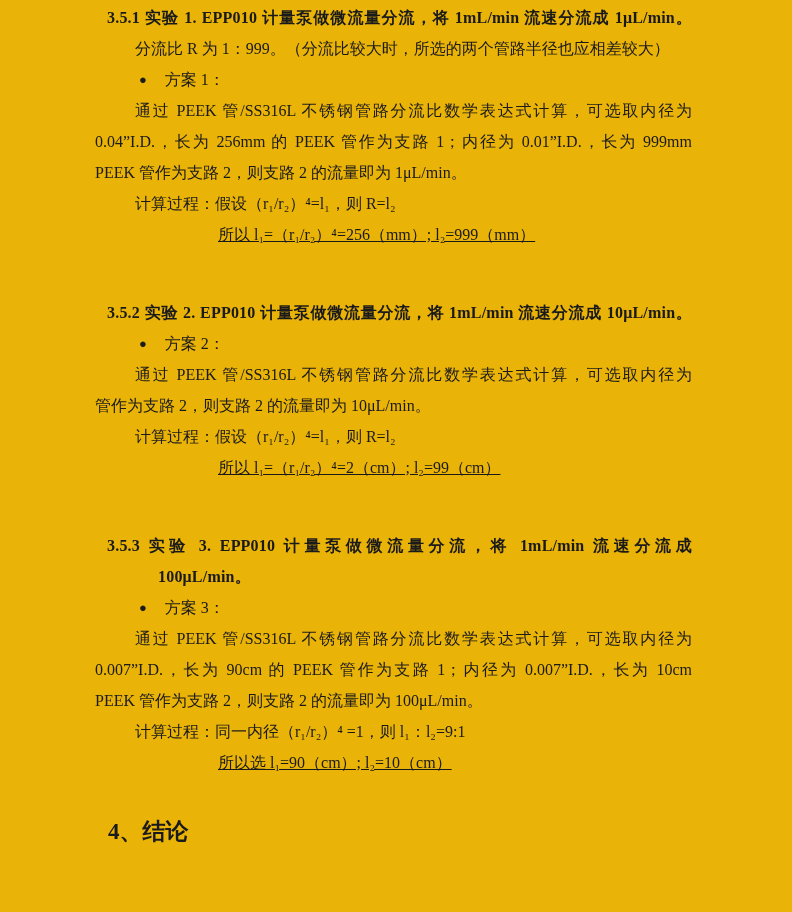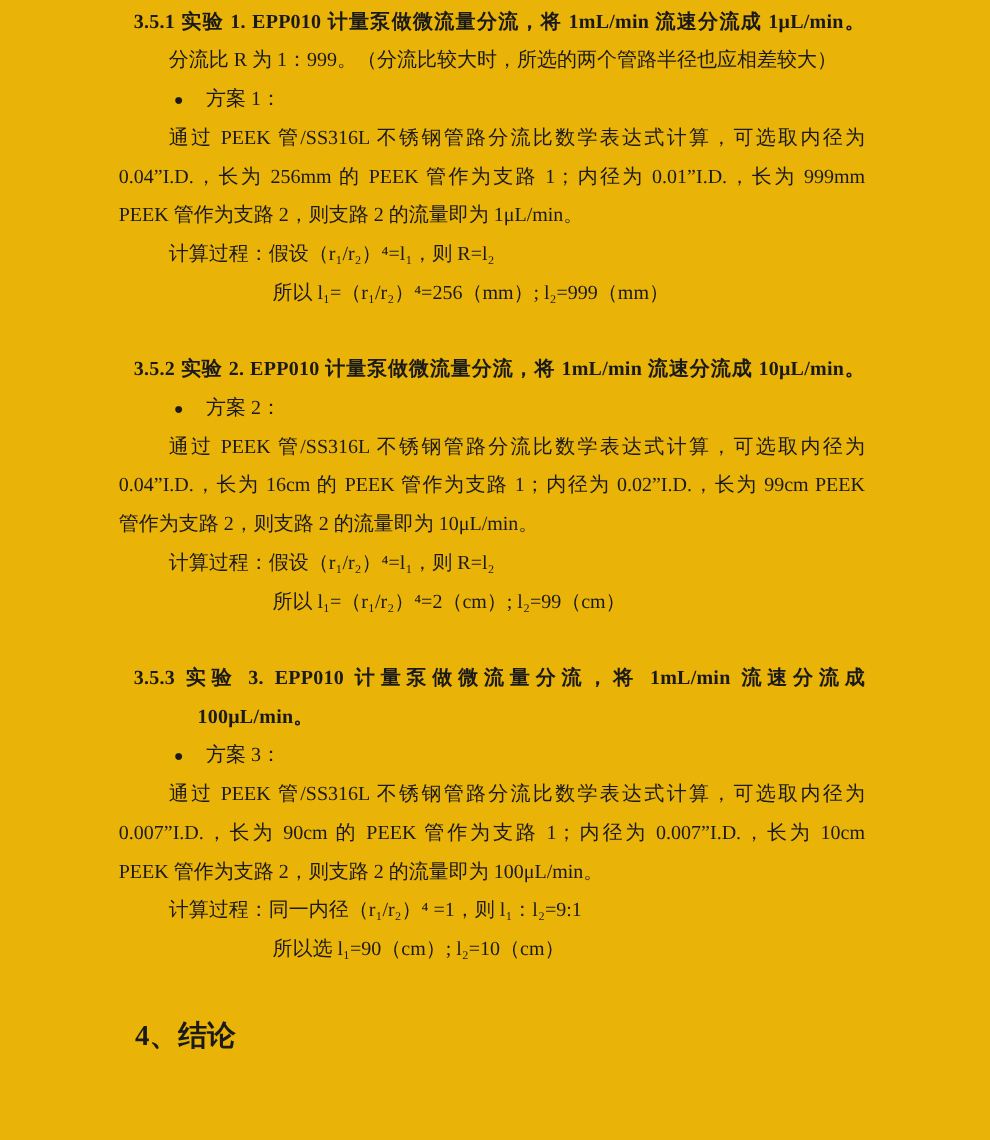--- a/index.html
+++ b/index.html
@@ -33,32 +33,32 @@
   }
   .heading {
     font-weight: bold;
     padding-left: 12px;
     letter-spacing: 0.2px;
   }
   .heading.h2 {
     padding-left: 63px;
   }
   .ind40 { padding-left: 40px; }
-  .ind123 { padding-left: 123px; }
+  .ind123 { padding-left: 123px; text-decoration: underline; }
   .bulletline {
     padding-left: 44px;
     display: flex;
     align-items: center;
   }
   .bullet {
     font-size: 13px;
     margin-right: 18px;
     line-height: 31px;
   }
-  .sec2, .sec3 { margin-top: 30px; }
+  .sec2, .sec3 { margin-top: 47px; }
   .footer-heading {
     margin-top: 38px;
     padding-left: 13px;
     font-weight: bold;
     font-size: 23px;
     line-height: 31px;
     height: 31px;
     overflow: hidden;
   }
 </style>
@@ -81,21 +81,20 @@
     <div class="line ind123">所以 l₁=（r₁/r₂）⁴=256（mm）; l₂=999（mm）</div>
   </section>
 
   <section class="sec2">
     <div class="line heading jf">3.5.2 实验 2. EPP010 计量泵做微流量分流，将 1mL/min 流速分流成 10μL/min。</div>
     <div class="line bulletline">
       <span class="bullet">●</span>
       <span>方案 2：</span>
     </div>
     <div class="line jf ind40">通过 PEEK 管/SS316L 不锈钢管路分流比数学表达式计算，可选取内径为</div>
-    <div class="line jf">0.04”I.D.，长为 16cm 的 PEEK 管作为支路 1；内径为 0.02”I.D.，长为 99cm PEEK</div>
     <div class="line">管作为支路 2，则支路 2 的流量即为 10μL/min。</div>
     <div class="line ind40">计算过程：假设（r₁/r₂）⁴=l₁，则 R=l₂</div>
     <div class="line ind123">所以 l₁=（r₁/r₂）⁴=2（cm）; l₂=99（cm）</div>
   </section>
 
   <section class="sec3">
     <div class="line heading jf">3.5.3 实验 3. EPP010 计量泵做微流量分流，将 1mL/min 流速分流成</div>
     <div class="line heading h2">100μL/min。</div>
     <div class="line bulletline">
       <span class="bullet">●</span>

